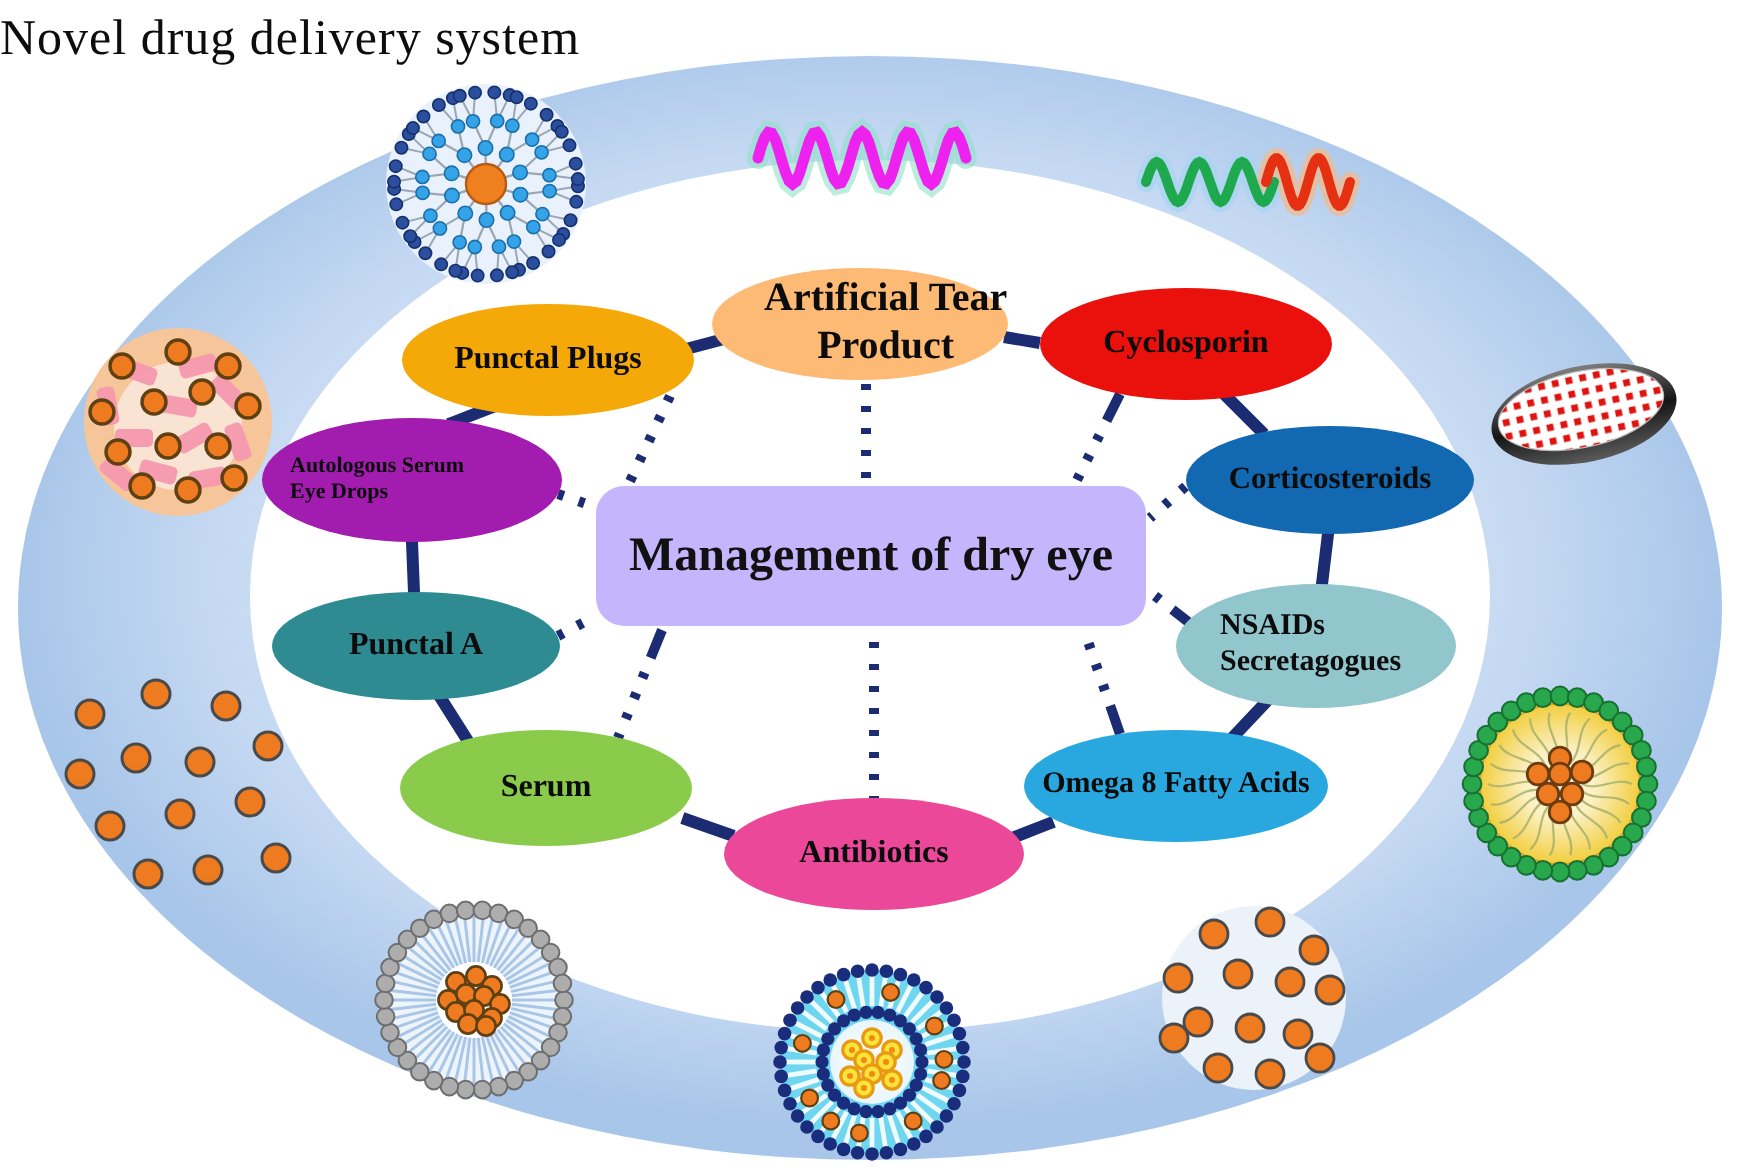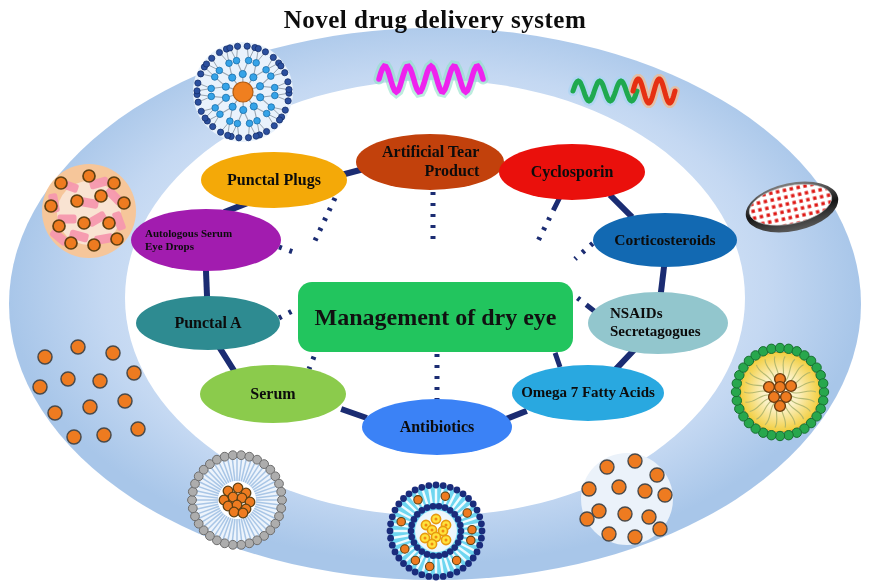--- a/index.html
+++ b/index.html
@@ -2,22 +2,22 @@
 <html><head>
 <meta charset="utf-8">
 <style>
   html,body{margin:0;padding:0;background:#fff;}
   #stage{position:relative;width:870px;height:584px;overflow:hidden;background:#fff;
          font-family:"Liberation Serif","DejaVu Serif",serif;}
   #outer-ellipse{position:absolute;left:9px;top:28px;width:852px;height:552px;border-radius:50%;
     background:radial-gradient(50% 50% at 50% 47%,#EAF2FB 0%,#DCE9F8 48%,#C4D8F2 78%,#A8C6E9 100%);}
   #inner-ellipse{position:absolute;left:125px;top:80px;width:620px;height:436px;border-radius:50%;background:#FFFFFF;}
   #art{position:absolute;left:0;top:0;}
-  #title{position:absolute;left:0;top:6px;width:100%;text-align:center;
-         font-size:25px;font-weight:bold;color:#0d0d0d;letter-spacing:.5px;}
+  #title{position:absolute;left:0;top:6px;width:100%;
+         font-size:25px;font-weight:normal;color:#0d0d0d;letter-spacing:.5px;}
   .node{position:absolute;border-radius:50%;display:flex;align-items:center;justify-content:center;
         font-weight:bold;color:#0c0c0c;white-space:pre-line;line-height:1.18;box-sizing:border-box;}
   #center-box{position:absolute;left:298px;top:243px;width:275px;height:70px;border-radius:14px;
         display:flex;align-items:center;justify-content:center;font-size:24px;font-weight:bold;color:#111;}
 </style>
 </head>
 <body>
 
 <div id="stage">
   <div id="outer-ellipse"></div>
@@ -589,29 +589,29 @@
           <circle cx="-5" cy="12" r="6" fill="#EE7B20" stroke="#5f4012" stroke-width="1.7"></circle>
           <circle cx="20" cy="12" r="6" fill="#EE7B20" stroke="#5f4012" stroke-width="1.7"></circle>
           <circle cx="-18" cy="32" r="6" fill="#EE7B20" stroke="#5f4012" stroke-width="1.7"></circle>
           <circle cx="5" cy="34" r="6" fill="#EE7B20" stroke="#5f4012" stroke-width="1.7"></circle>
           <circle cx="28" cy="28" r="6" fill="#EE7B20" stroke="#5f4012" stroke-width="1.7"></circle>
         </g>
       </g>
   </svg>
 
   <div id="title">Novel drug delivery system</div>
-  <div id="center-box" style="background: #22c55e; margin-top: 39px;">Management of dry eye</div>
+  <div id="center-box" style="background: #c4b5fd;">Management of dry eye</div>
   <div id="nodes">
       <div class="node" style="left: 201px; top: 152px; width: 146px; height: 56px; background: rgb(244, 169, 8); font-size: 16px;">Punctal Plugs</div>
-      <div class="node" style="left: 356px; top: 134px; width: 148px; height: 56px; background: #c2410c; font-size: 16px; justify-content: flex-start; text-align: right; padding-left: 26px;">Artificial Tear
+      <div class="node" style="left: 356px; top: 134px; width: 148px; height: 56px; background: #fdba74; font-size: 20px; justify-content: flex-start; text-align: center; padding-left: 26px;">Artificial Tear
 Product</div>
-      <div class="node" style="left: 499px; top: 144px; width: 146px; height: 56px; background: rgb(234, 16, 12); font-size: 16px;">Cyclosporin</div>
+      <div class="node" style="left: 520px; top: 144px; width: 146px; height: 56px; background: rgb(234, 16, 12); font-size: 16px;">Cyclosporin</div>
       <div class="node" style="left: 593px; top: 213px; width: 144px; height: 54px; background: rgb(18, 105, 178); font-size: 15.5px;">Corticosteroids</div>
       <div class="node" style="left: 588px; top: 292px; width: 140px; height: 62px; background: rgb(146, 198, 205); font-size: 15px; justify-content: flex-start; text-align: left; padding-left: 22px;">NSAIDs
 Secretagogues</div>
-      <div class="node" style="left: 512px; top: 365px; width: 152px; height: 56px; background: rgb(41, 168, 224); font-size: 15px;">Omega 7 Fatty Acids</div>
-      <div class="node" style="left: 362px; top: 399px; width: 150px; height: 56px; background: #3b82f6; font-size: 16px;">Antibiotics</div>
+      <div class="node" style="left: 512px; top: 365px; width: 152px; height: 56px; background: rgb(41, 168, 224); font-size: 15px;">Omega 8 Fatty Acids</div>
+      <div class="node" style="left: 362px; top: 399px; width: 150px; height: 56px; background: #ec4899; font-size: 16px;">Antibiotics</div>
       <div class="node" style="left: 200px; top: 365px; width: 146px; height: 58px; background: rgb(139, 203, 76); font-size: 16px;">Serum</div>
       <div class="node" style="left: 136px; top: 296px; width: 144px; height: 54px; background: rgb(46, 139, 145); font-size: 16px;">Punctal A</div>
       <div class="node" style="left: 131px; top: 209px; width: 150px; height: 62px; background: #a21caf; font-size: 11px; justify-content: flex-start; text-align: left; padding-left: 14px;">Autologous Serum
 Eye Drops</div>
     </div>
 </div>
 
 </body></html>

